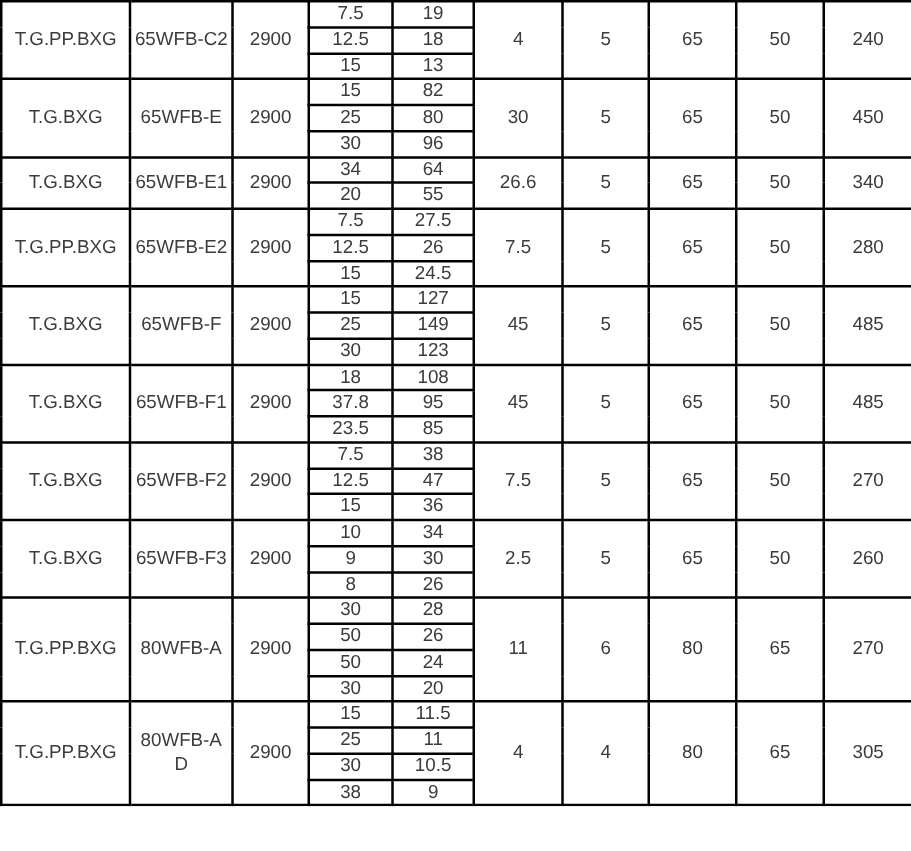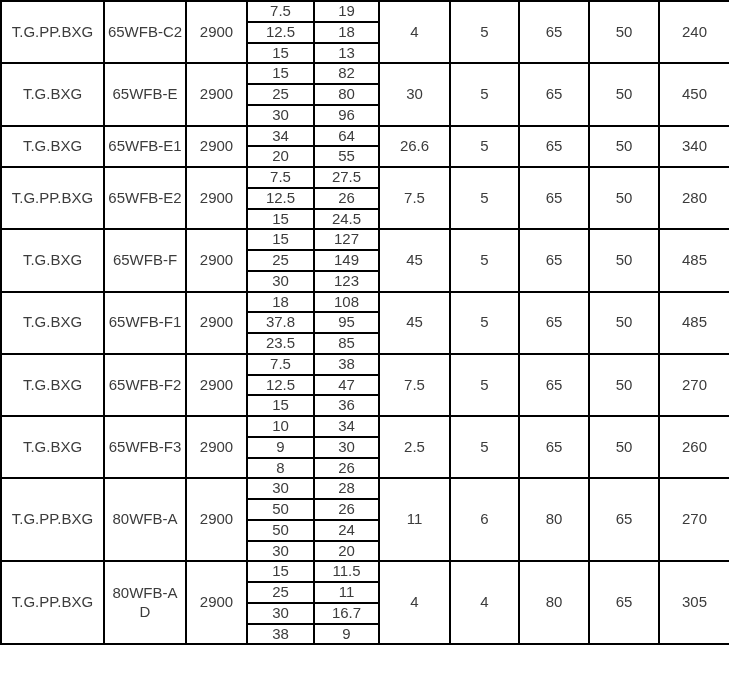--- a/index.html
+++ b/index.html
@@ -239,20 +239,20 @@
         <td rowspan="4">80</td>
         <td rowspan="4">65</td>
         <td rowspan="4">305</td>
       </tr>
       <tr>
         <td>25</td>
         <td>11</td>
       </tr>
       <tr>
         <td>30</td>
-        <td>16.7</td>
+        <td>10.5</td>
       </tr>
       <tr>
         <td>38</td>
         <td>9</td>
       </tr>
     </tbody>
 </table>
 
 </body></html>

